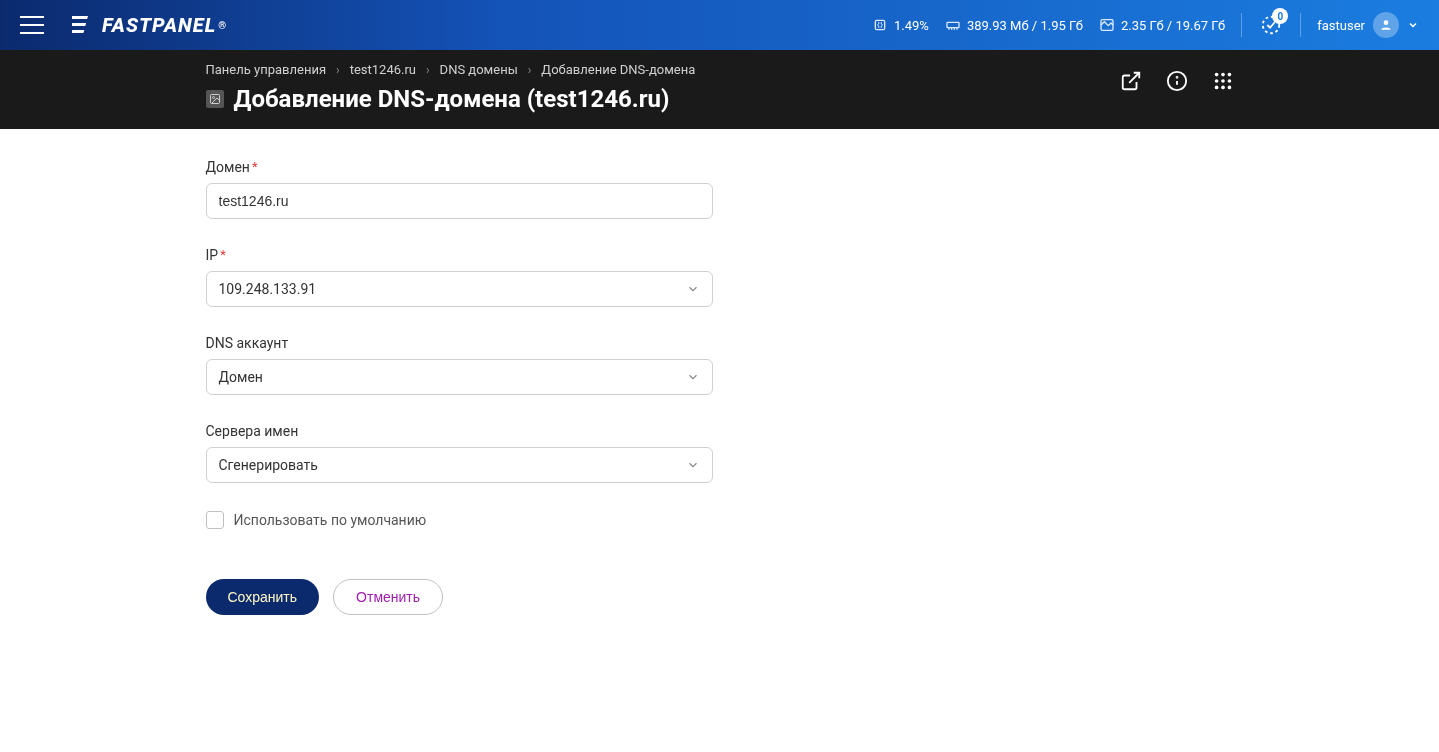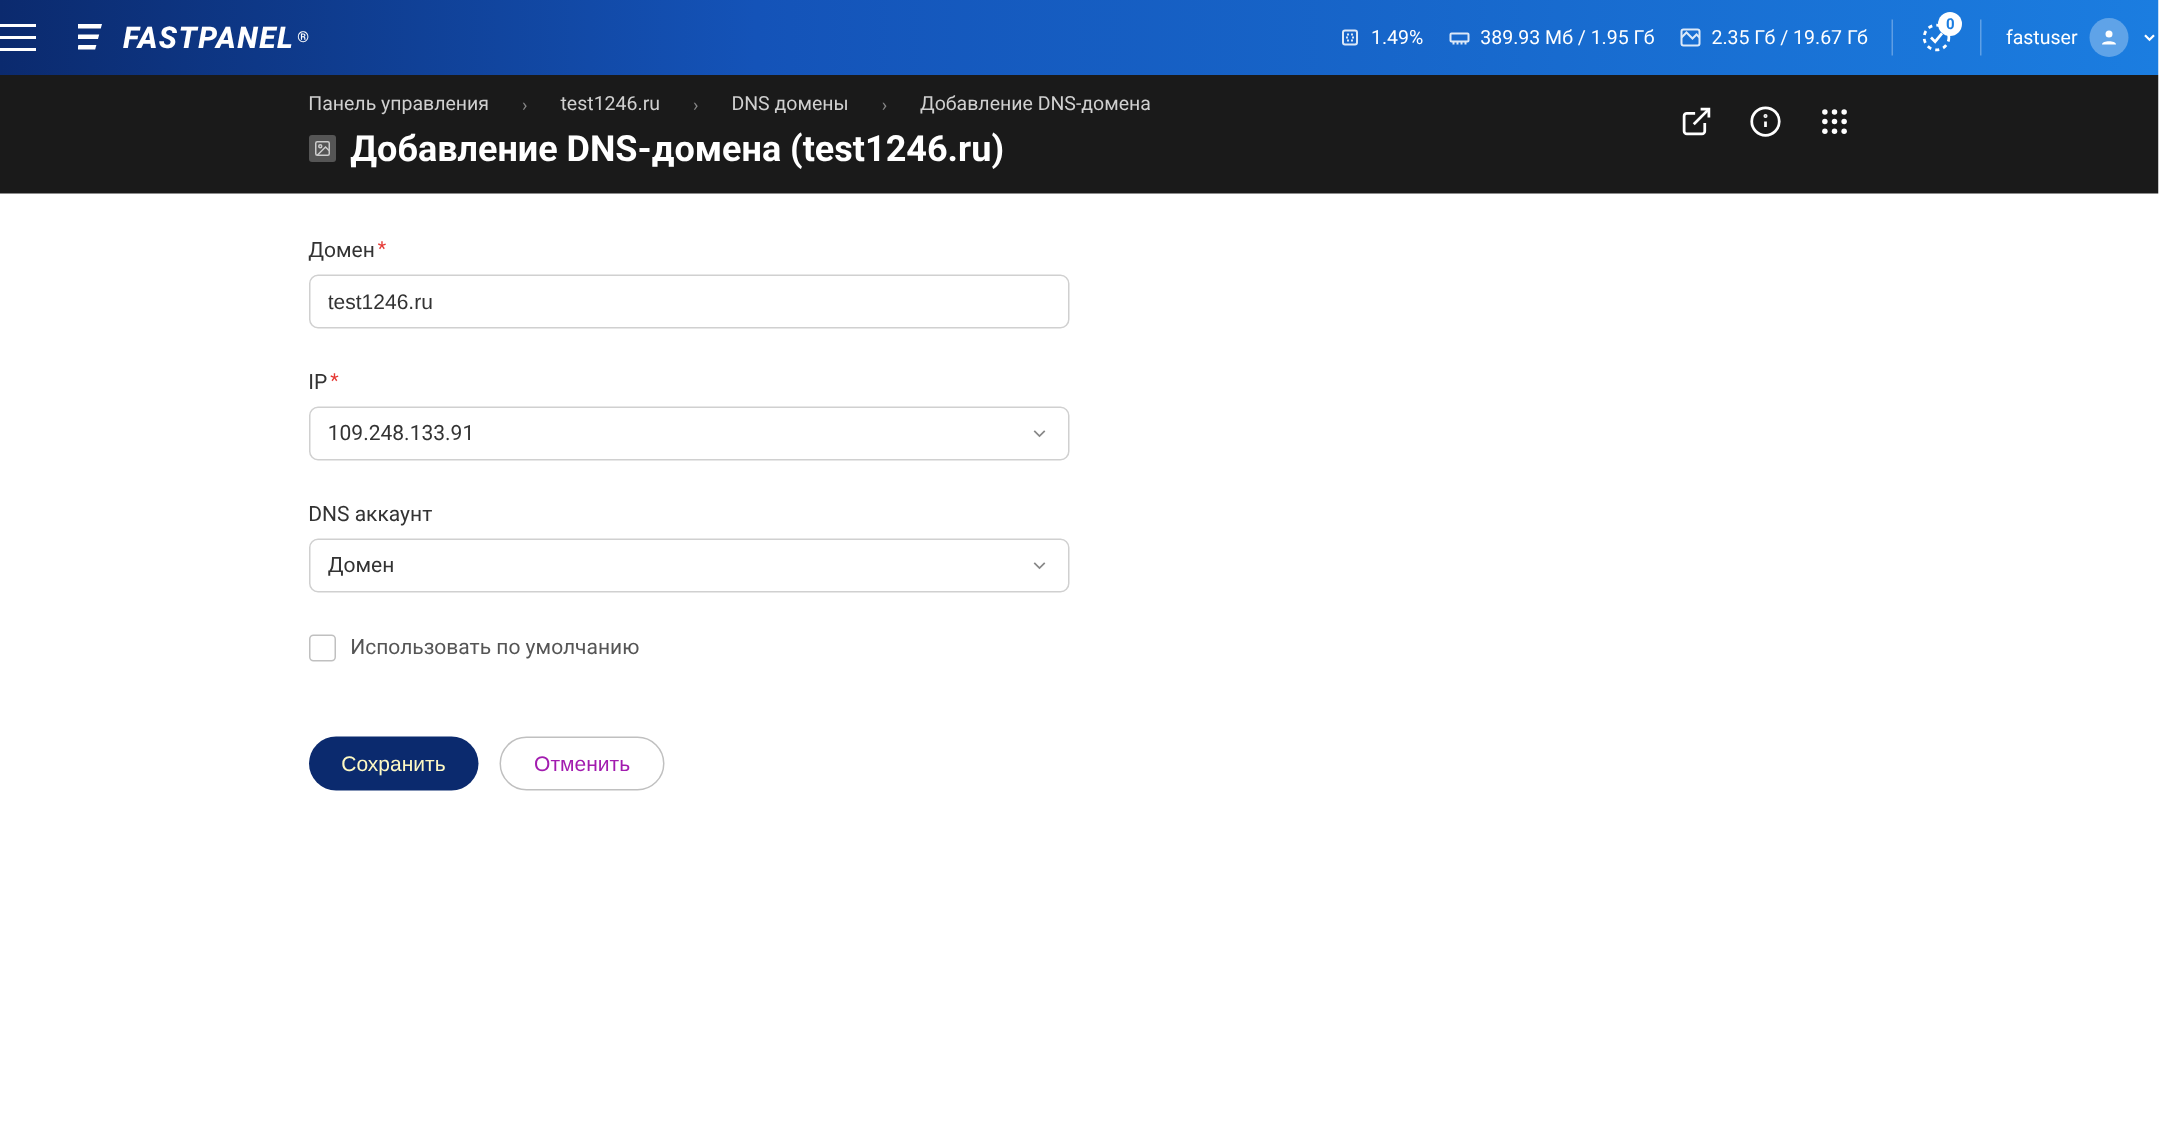--- a/index.html
+++ b/index.html
@@ -4,21 +4,21 @@
   <style>
     * { margin: 0; padding: 0; box-sizing: border-box; }
     body { font-family: -apple-system, BlinkMacSystemFont, "Segoe UI", Roboto, Arial, sans-serif; background: #fff; }
     
     
     .top-bar {
       height: 50px;
       background: linear-gradient(90deg, #0b2a6e 0%, #1453b8 35%, #1b7de0 100%);
       display: flex;
       align-items: center;
-      padding: 0 0;
+      padding: 0 20px;
       color: #fff;
       position: relative;
     }
     .hamburger {
       width: 28px; height: 28px; cursor: pointer;
       display: flex; flex-direction: column; justify-content: center; gap: 6px;
       margin-right: 24px;
     }
     .hamburger span { display: block; height: 2px; background: #fff; width: 24px; }
     .logo { font-weight: 800; font-size: 20px; font-style: italic; letter-spacing: 1px; display: flex; align-items: center; }
@@ -52,21 +52,21 @@
       margin: 0 auto;
       padding: 0 136px;
       display: flex;
       align-items: flex-start;
       justify-content: space-between;
     }
     .breadcrumb {
       font-size: 13px;
       display: flex;
       align-items: center;
-      gap: 22px;
+      gap: 10px;
       color: #d0d0d0;
       margin-bottom: 8px;
     }
     .breadcrumb-item { cursor: pointer; }
     .breadcrumb-sep { font-size: 12px; opacity: 0.6; }
     .page-title {
       font-size: 24px;
       font-weight: 700;
       display: flex;
       align-items: center;
@@ -266,20 +266,29 @@
   <div class="field">
     <label class="field-label">DNS аккаунт</label>
     <div class="select-box">
       <span>Домен</span>
       <svg class="chevron" width="14" height="14" viewBox="0 0 24 24" fill="none" stroke="currentColor" stroke-width="2">
           <path d="M6 9 L12 15 L18 9"></path>
         </svg>
     </div>
   </div>
 
+  <div class="field">
+    <label class="field-label">Сервера имен</label>
+    <div class="select-box">
+      <span>Сгенерировать</span>
+      <svg class="chevron" width="14" height="14" viewBox="0 0 24 24" fill="none" stroke="currentColor" stroke-width="2">
+          <path d="M6 9 L12 15 L18 9"></path>
+        </svg>
+    </div>
+  </div>
 
   <div class="checkbox-row">
     <div class="checkbox"></div>
     <span class="checkbox-label">Использовать по умолчанию</span>
   </div>
 
   <div class="buttons">
     <button class="btn btn-primary">Сохранить</button>
     <button class="btn btn-secondary">Отменить</button>
   </div>

